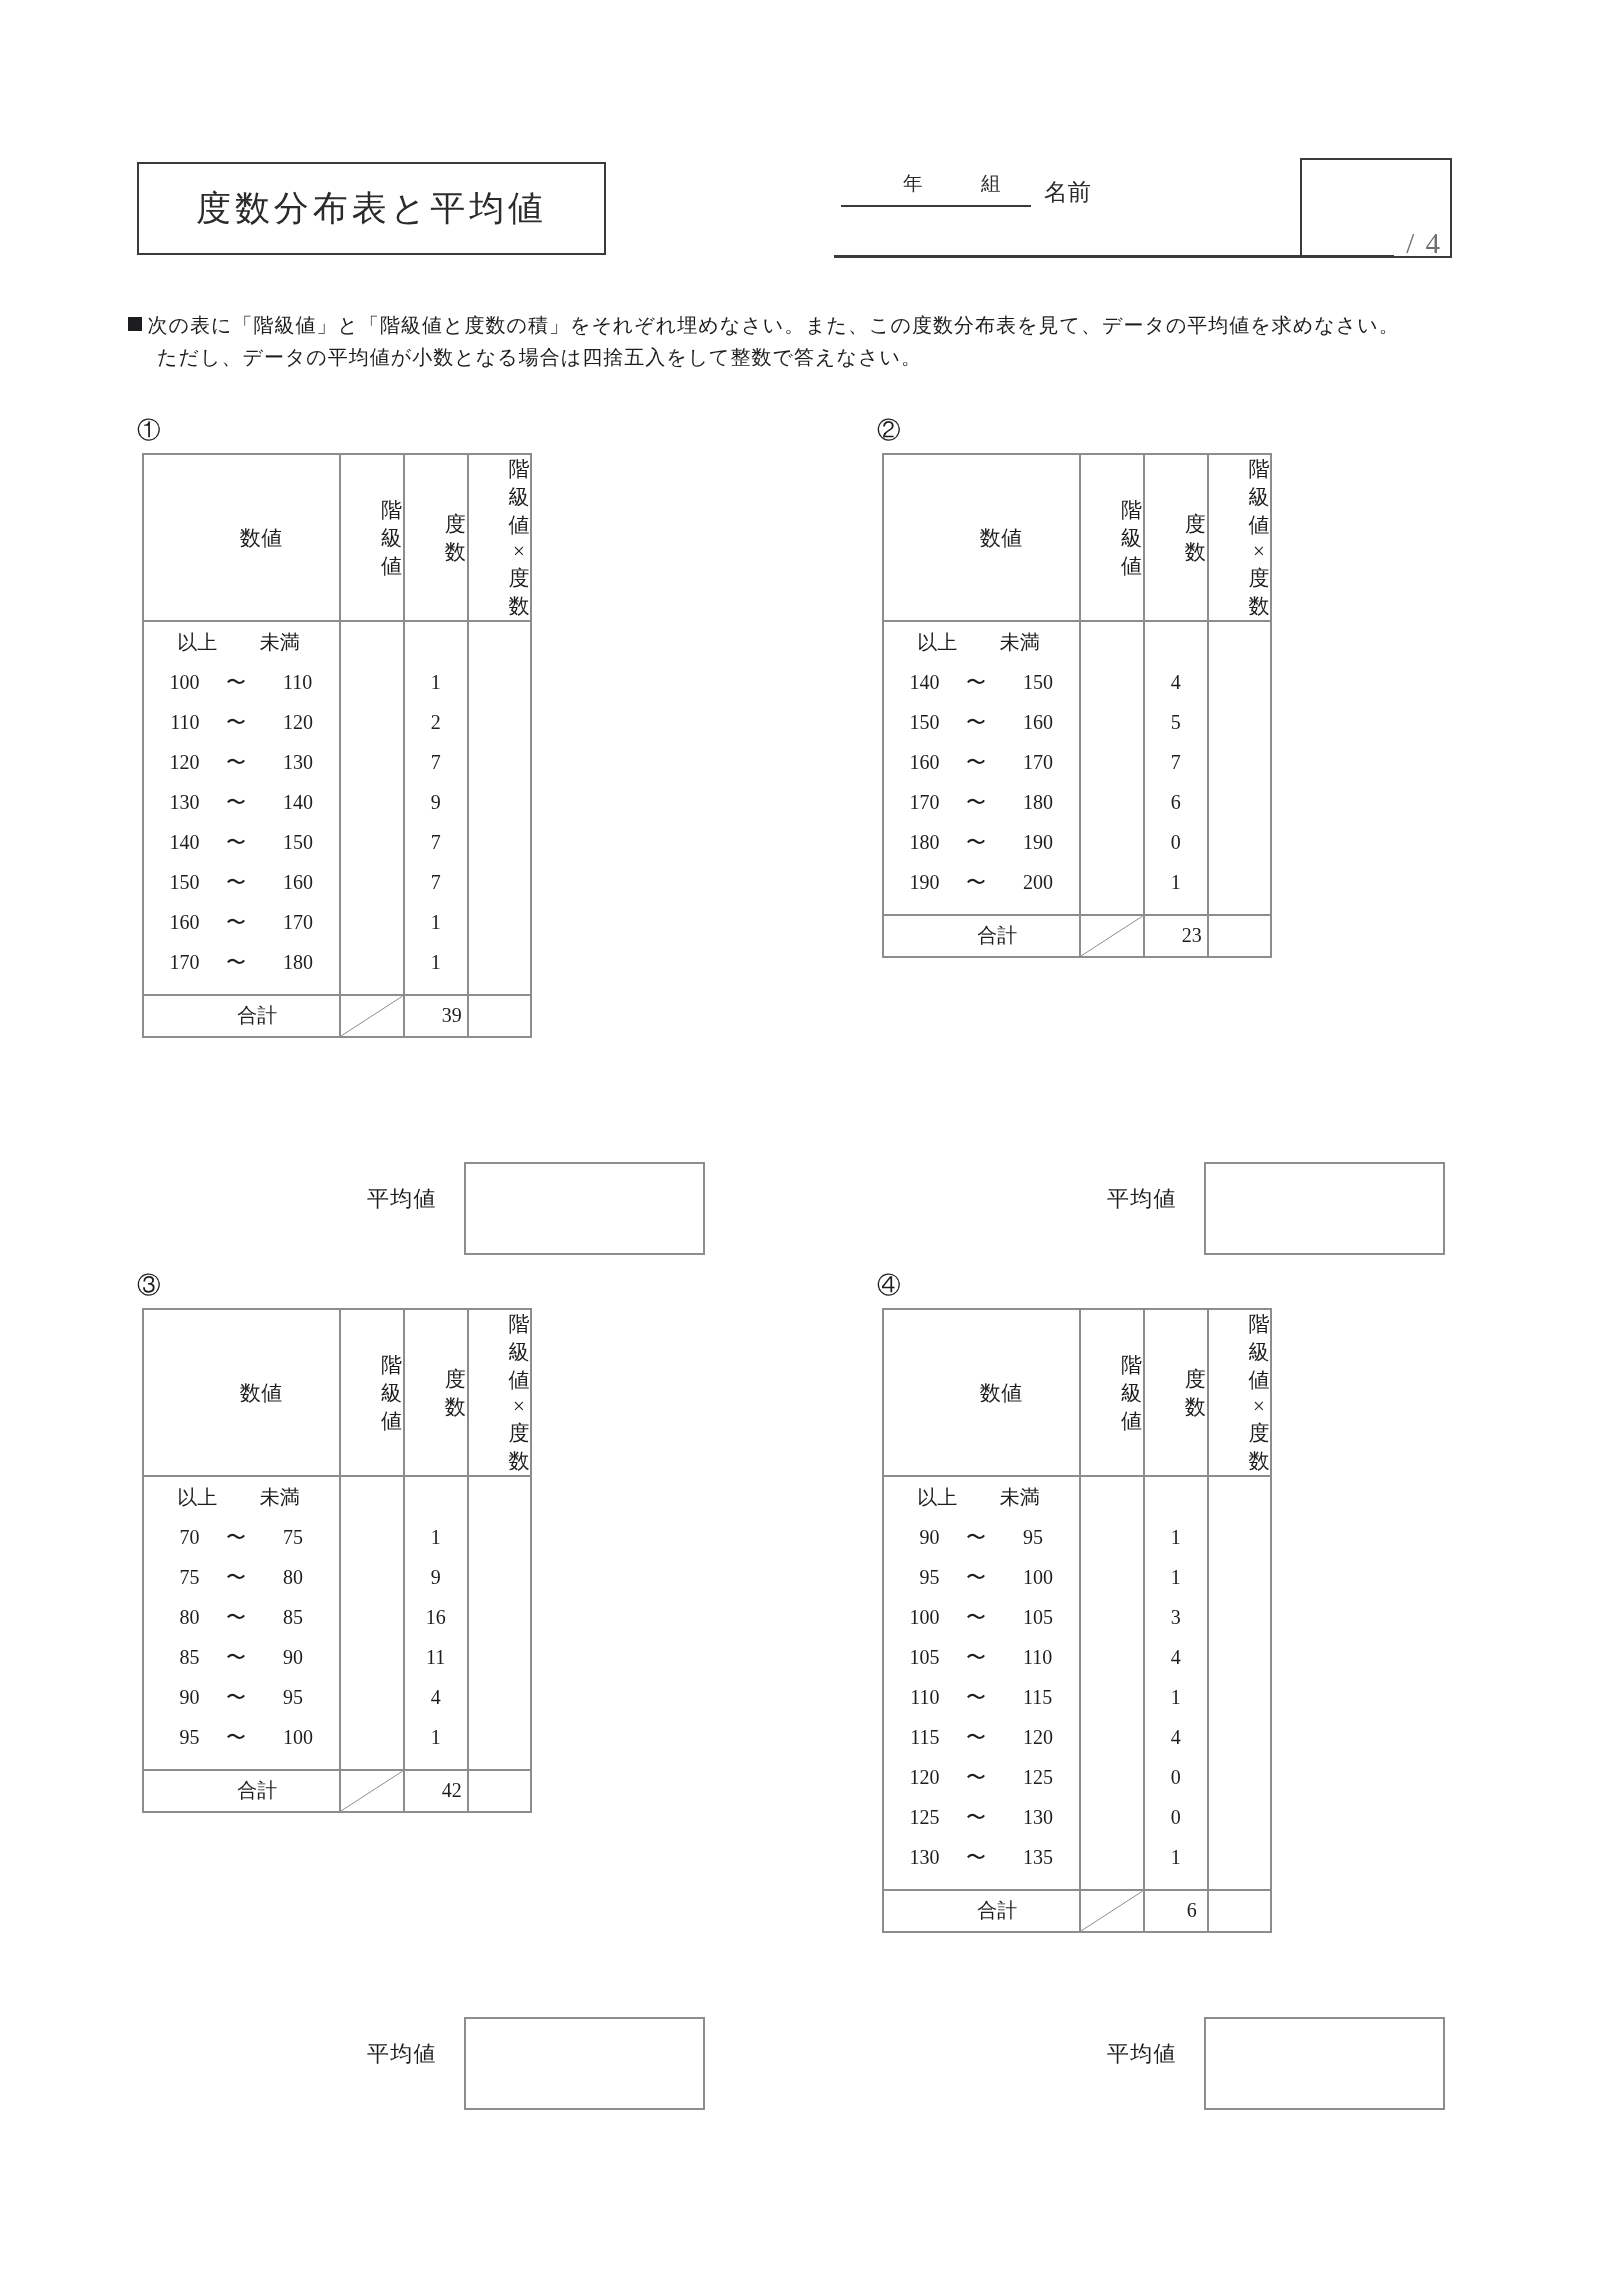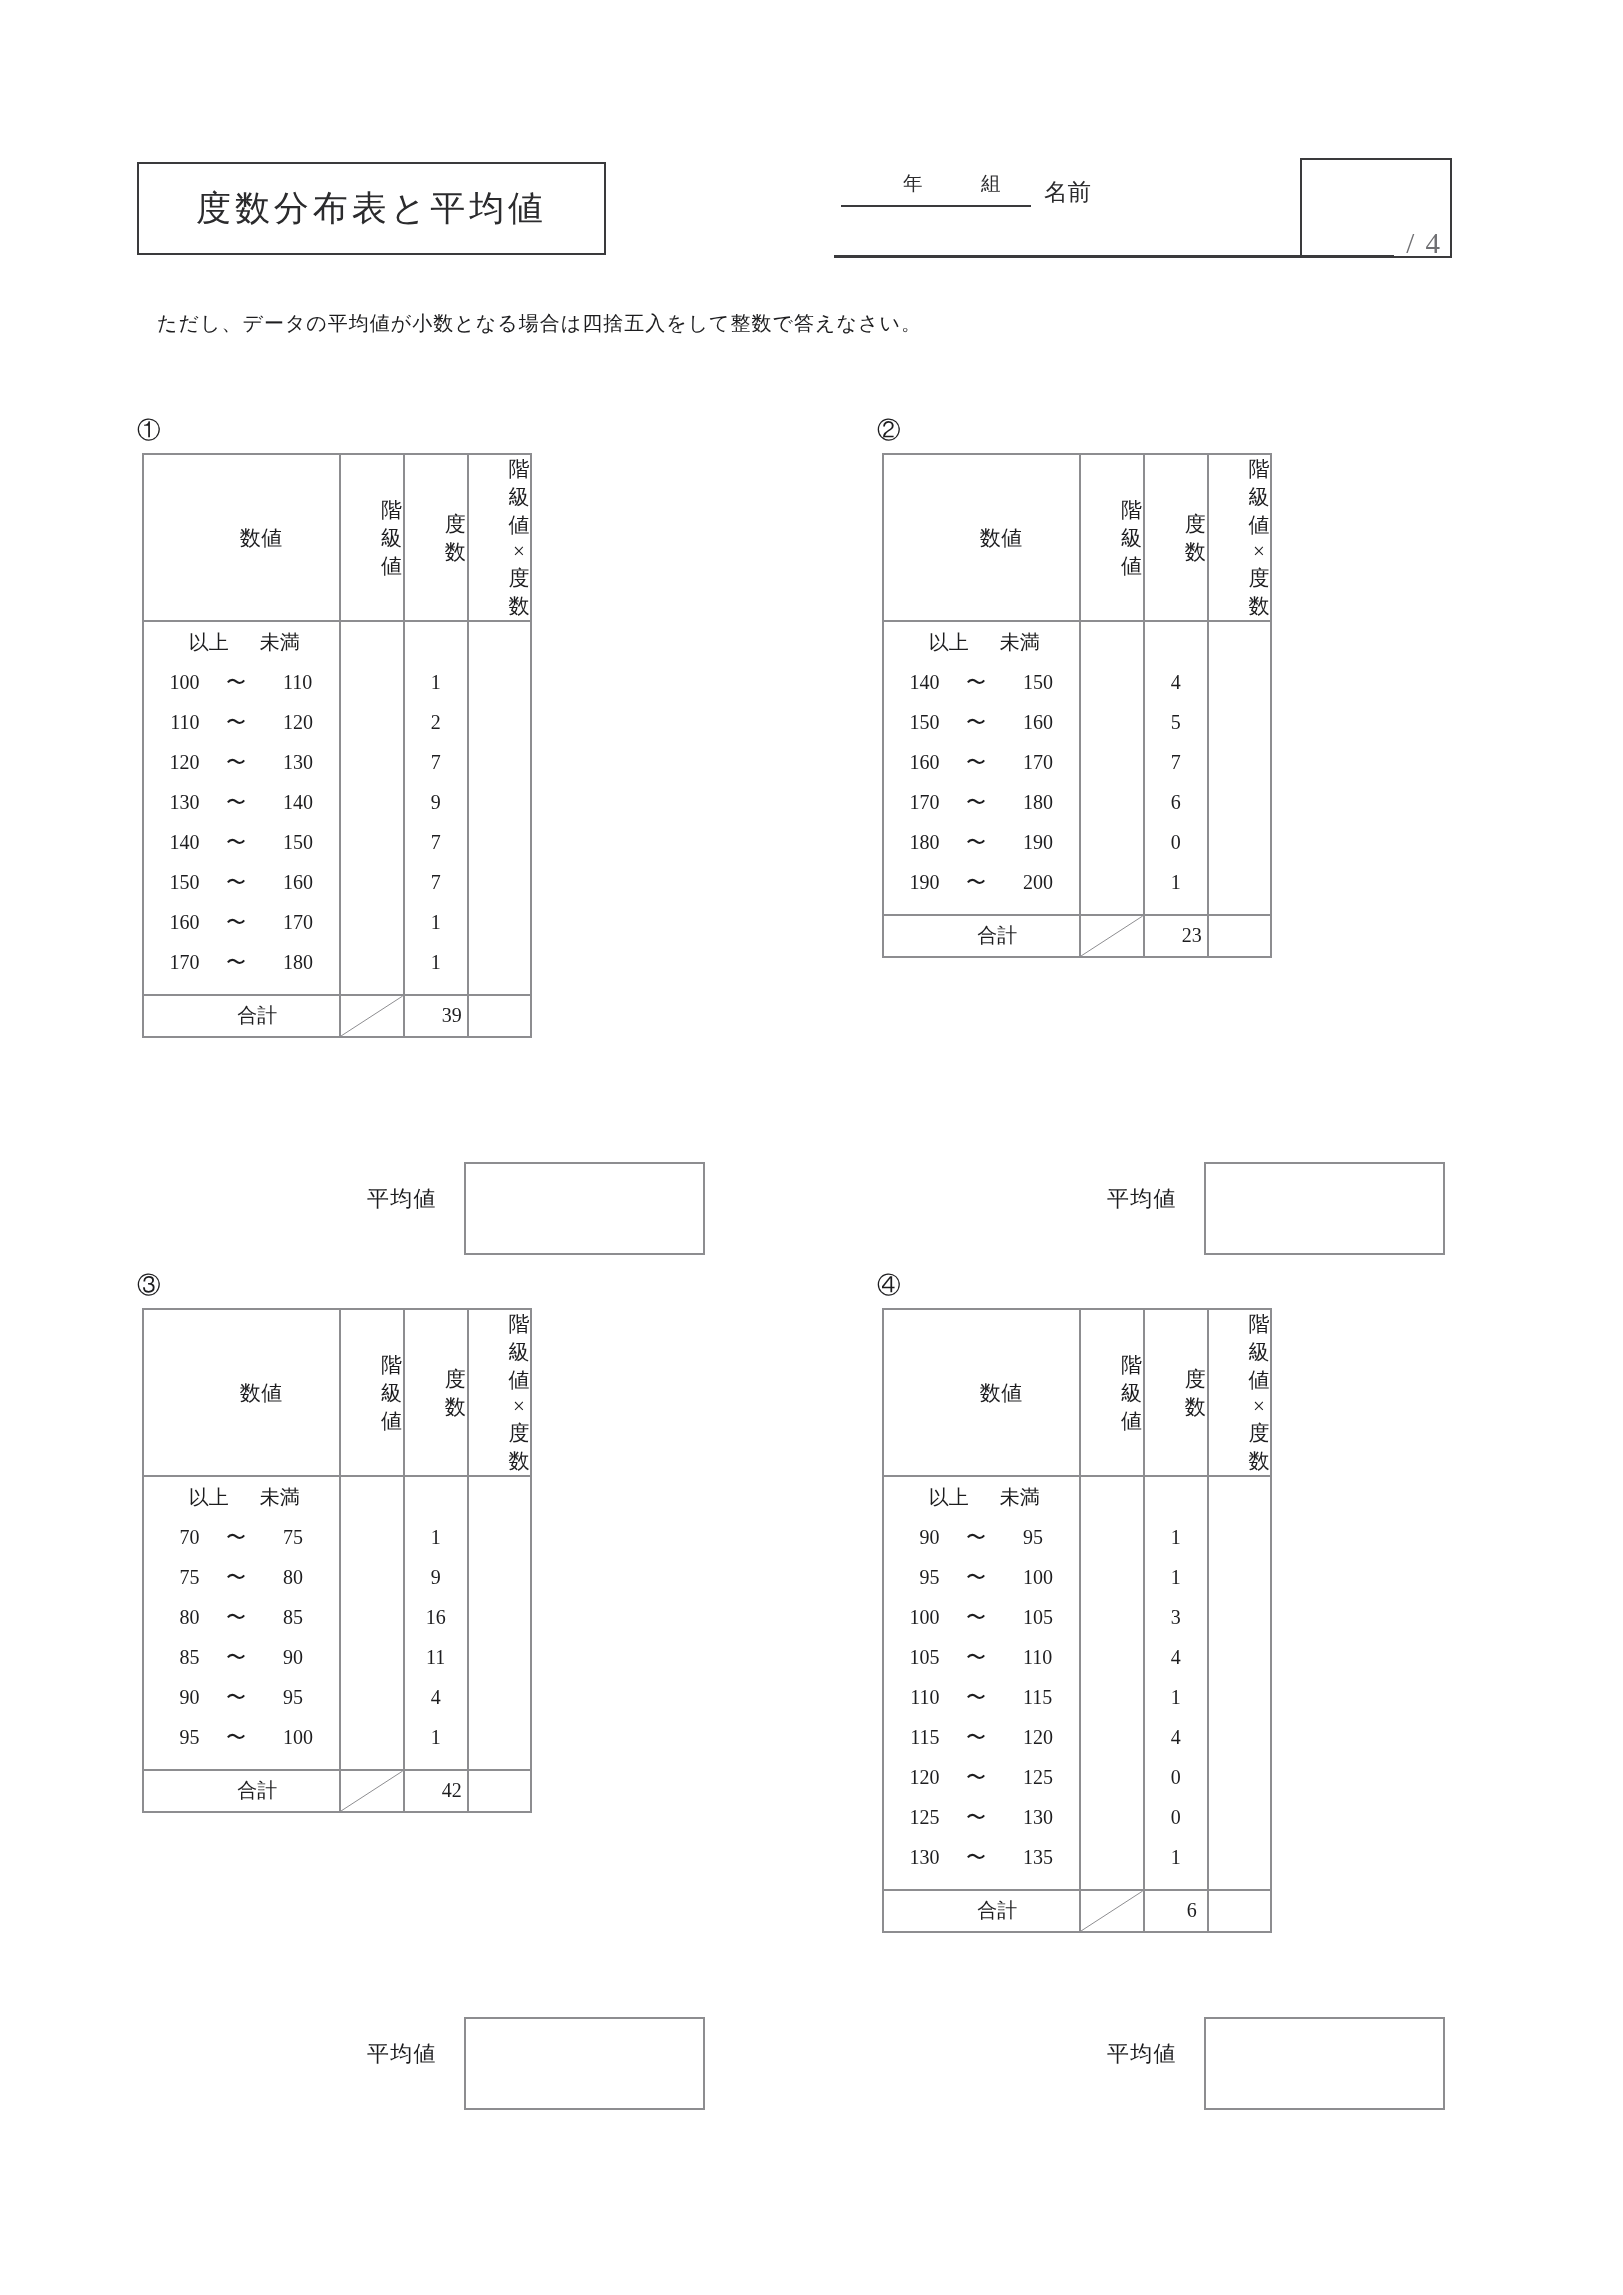--- a/index.html
+++ b/index.html
@@ -187,21 +187,21 @@
   }
   .rangecell .lo   { width: 56px; text-align: right; }
   .rangecell .tilde{ width: 41px; text-align: center; }
   .rangecell .hi   { width: 56px; text-align: left;  padding-left: 10.5px; }
 
   .labelcell {
     display: flex;
     align-items: center;
     justify-content: center;
   }
-  .labelcell .ijo   { width: 63px; text-align: right; padding-left: 11px; }
+  .labelcell .ijo   { width: 63px; text-align: center; padding-left: 11px; }
   .labelcell .gap   { width: 31px; }
   .labelcell .miman { width: 68px; text-align: left; }
 
   
   td.slash {
     position: relative;
     overflow: hidden;
   }
   td.slash svg {
     position: absolute;
@@ -251,20 +251,23 @@
     <div id="np-rule-long"></div>
   </div>
 
 </div>
 
 <div id="score-box">
   <span id="score-text">/ 4</span>
 </div>
 
 <div id="instructions">
+  <div class="instr-line">
+    <span id="instr-bullet"></span><span>次の表に「階級値」と「階級値と度数の積」をそれぞれ埋めなさい。また、この度数分布表を見て、データの平均値を求めなさい。</span>
+  </div>
   <div class="instr-line second">
     <span>ただし、データの平均値が小数となる場合は四捨五入をして整数で答えなさい。</span>
   </div>
 </div>
 
 <div class="problem" id="problem-1" style="left:137px; top:419px;">
   <span class="marker">①</span>
   <table class="freq">
     <colgroup>
         <col class="c-range">

